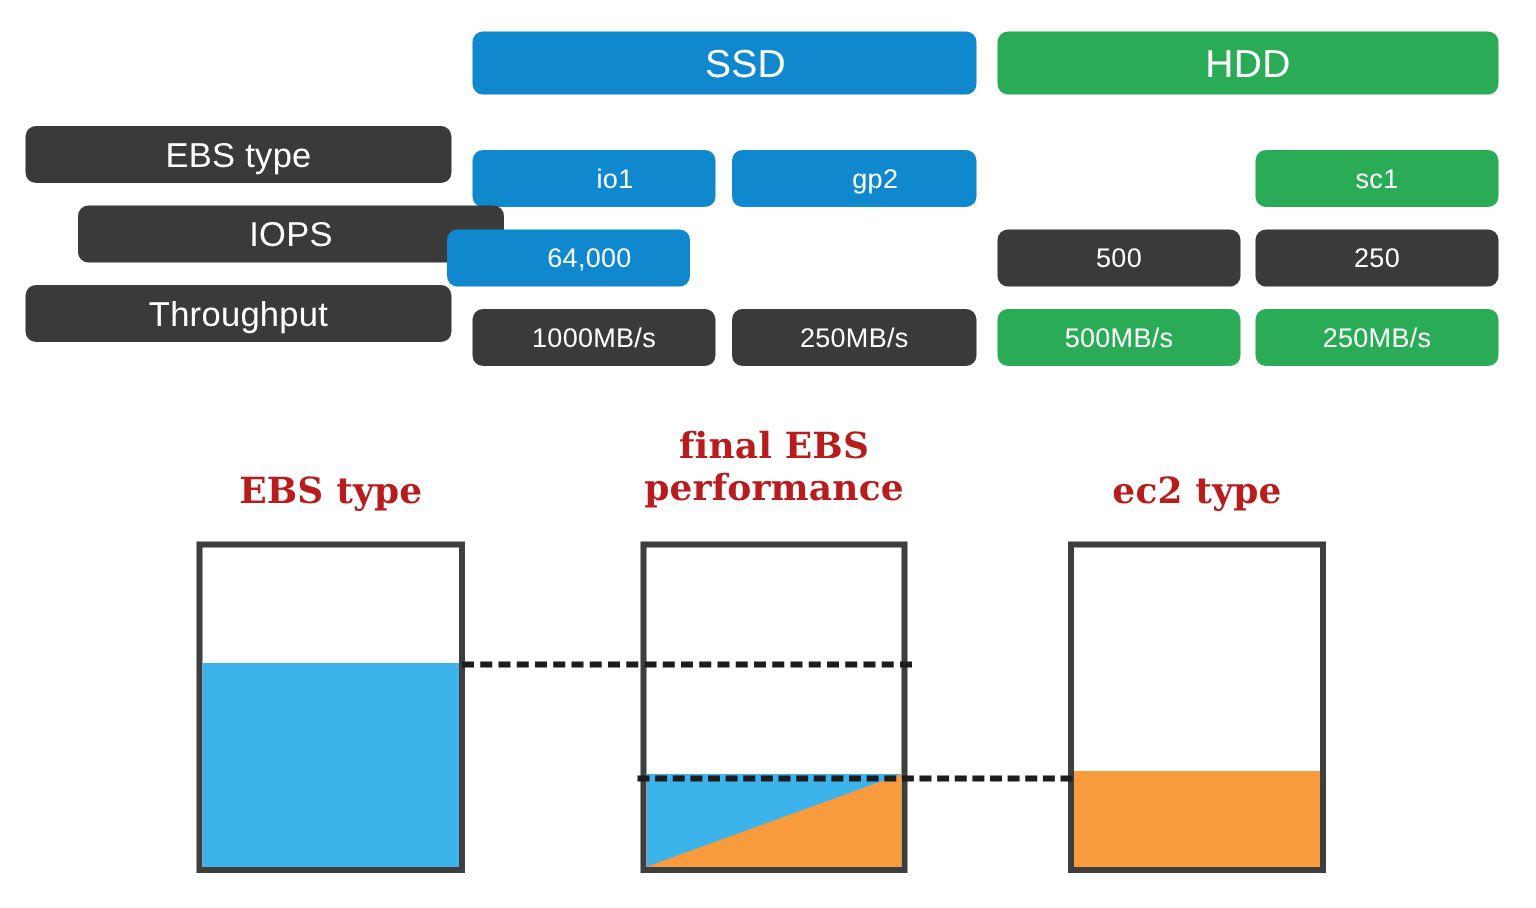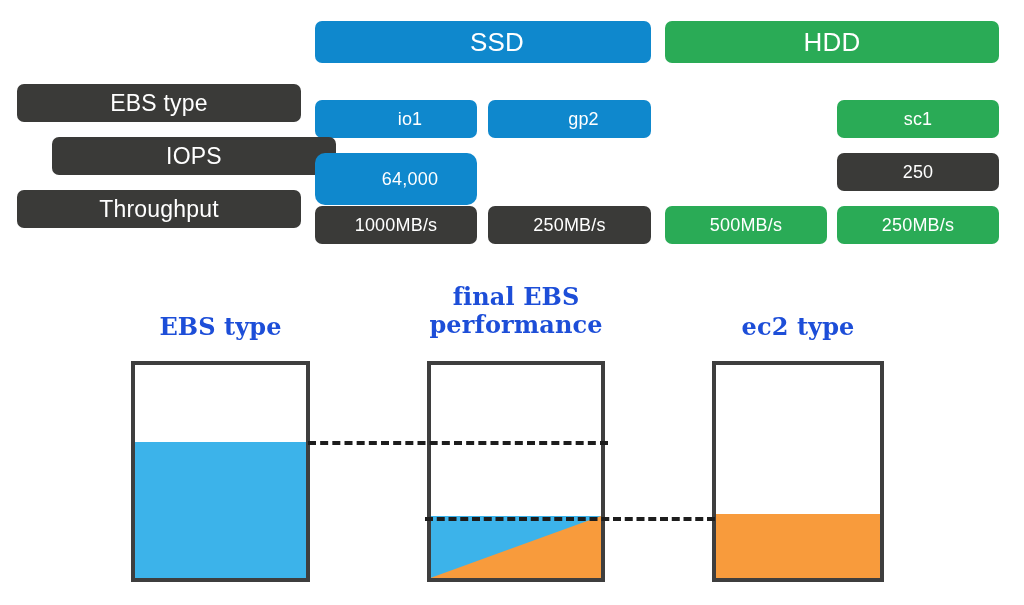--- a/index.html
+++ b/index.html
@@ -35,21 +35,21 @@
   .cell.green  { background: #2aab56; }
 
   .cell.group-head { font-size: 26px; }
   .cell.row-label  { font-size: 23px; }
   .cell.value      { font-size: 18px; margin-top: 16px; }
 
   
   .dlabel {
     position: absolute;
     text-align: center;
-    color: #1d4ed8;
+    color: #b91c1c;
     font-family: "DejaVu Serif", "Liberation Serif", serif;
     font-weight: bold;
     font-size: 24px;
     line-height: 1.18;
     letter-spacing: .1px;
   }
 
   .tank {
     position: absolute;
     border: 4px solid #3e3e3e;
@@ -100,23 +100,24 @@
 
   <div class="cell blue value" style="left:315px; top:84px; width:162px; height:38px;">io1</div>
 
   <div class="cell blue value" style="left:488px; top:84px; width:163px; height:38px;">gp2</div>
 
 
   <div class="cell green value" style="left:837px; top:84px; width:162px; height:38px;">sc1</div>
 
   <div class="cell dark row-label" style="left:17px; top:137px; width:284px; height:38px;margin-left:35px;">IOPS</div>
 
-  <div class="cell blue value" style="left:315px; top:137px; width:162px; height:52px;border-radius:10px;">64,000</div>
+  <div class="cell blue value" style="left:298px; top:137px; width:162px; height:38px;">64,000</div>
 
 
+  <div class="cell dark value" style="left:665px; top:137px; width:162px; height:38px;">500</div>
 
   <div class="cell dark value" style="left:837px; top:137px; width:162px; height:38px;">250</div>
 
   <div class="cell dark row-label" style="left:17px; top:190px; width:284px; height:38px;">Throughput</div>
 
   <div class="cell dark value" style="left:315px; top:190px; width:162px; height:38px;">1000MB/s</div>
 
   <div class="cell dark value" style="left:488px; top:190px; width:163px; height:38px;">250MB/s</div>
 
   <div class="cell green value" style="left:665px; top:190px; width:162px; height:38px;">500MB/s</div>

